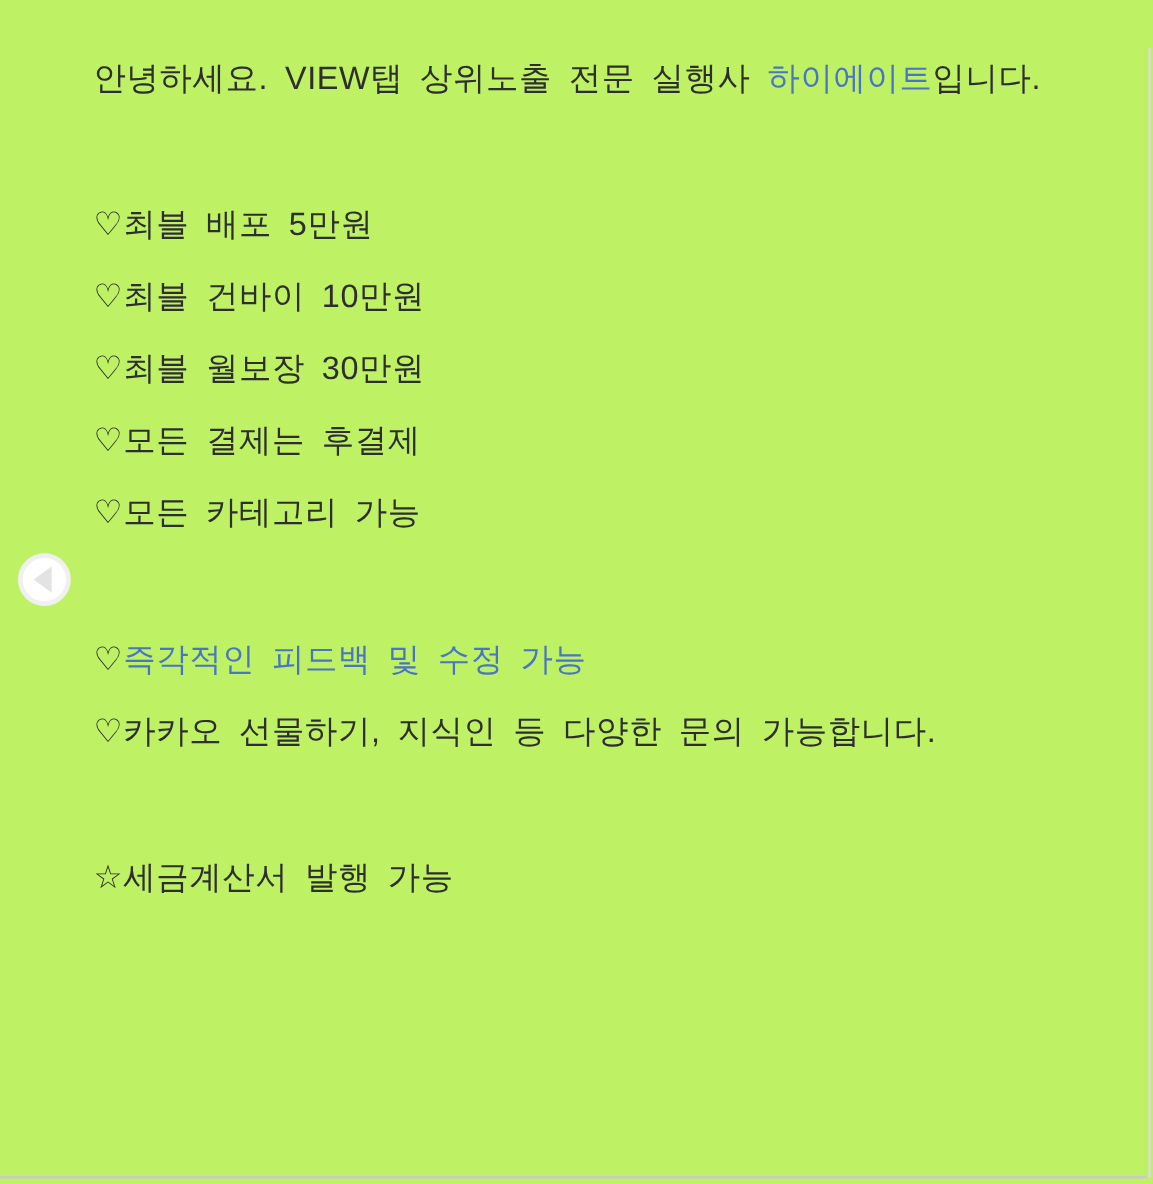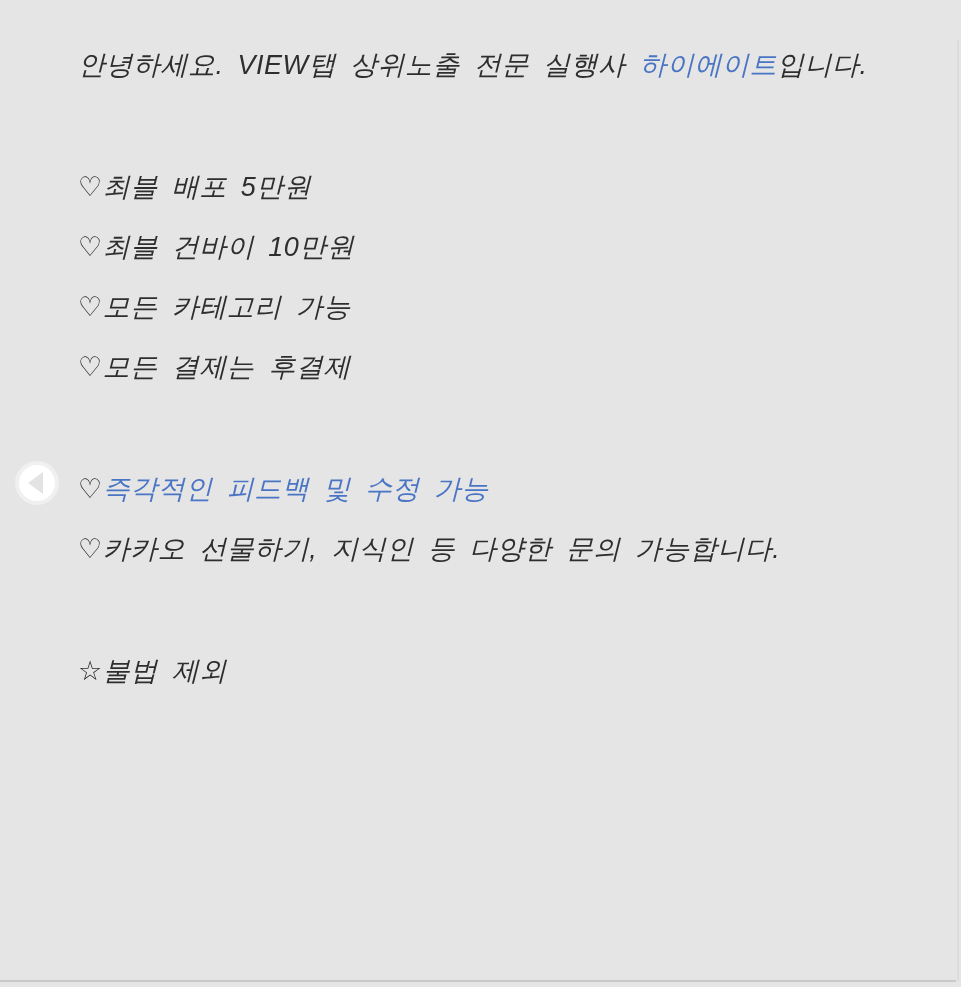--- a/index.html
+++ b/index.html
@@ -1,23 +1,22 @@
 <!DOCTYPE html>
 <html><head>
 <meta charset="utf-8">
 <style>
   html, body { margin: 0; padding: 0; background: #ffffff; }
   .page {
     position: relative;
     width: 961px;
     height: 987px;
-    background: #e5e5e5;
+    background: #bef264;
     overflow: hidden;
     font-family: "Liberation Sans", "DejaVu Sans", sans-serif;
-    font-style: italic;
   }
   .content {
     position: absolute;
     left: 78px;
     top: 35px;
     right: 40px;
     font-size: 27px;
     letter-spacing: 0.5px;
     word-spacing: 6px;
     color: #2e2e2e;
@@ -73,25 +72,26 @@
 
   <button class="prev-btn" aria-label="previous">
     <span class="prev-arrow"></span>
   </button>
 
   <div class="content" id="post-content">
       <div class="line"><span style="color: rgb(46, 46, 46);">안녕하세요. VIEW탭 상위노출 전문 실행사 </span><span style="color: rgb(74, 117, 196);">하이에이트</span><span style="color: rgb(46, 46, 46);">입니다.</span></div>
       <div class="line blank"></div>
       <div class="line"><span style="color: rgb(46, 46, 46); margin-top: 45px;">♡최블 배포 5만원</span></div>
       <div class="line"><span style="color: rgb(46, 46, 46);">♡최블 건바이 10만원</span></div>
+      <div class="line"><span style="color: rgb(46, 46, 46);">♡최블 월보장 30만원</span></div>
+      <div class="line"><span style="color: rgb(46, 46, 46);">♡모든 결제는 후결제</span></div>
       <div class="line"><span style="color: rgb(46, 46, 46);">♡모든 카테고리 가능</span></div>
-      <div class="line"><span style="color: rgb(46, 46, 46);">♡모든 결제는 후결제</span></div>
       <div class="line blank"></div>
       <div class="line"><span style="color: rgb(46, 46, 46);">♡</span><span style="color: rgb(74, 117, 196); text-align: right;">즉각적인 피드백 및 수정 가능</span></div>
       <div class="line"><span style="color: rgb(46, 46, 46); text-align: center;">♡카카오 선물하기, 지식인 등 다양한 문의 가능합니다.</span></div>
       <div class="line blank"></div>
-      <div class="line"><span style="color: rgb(46, 46, 46);">☆불법 제외</span></div>
+      <div class="line"><span style="color: rgb(46, 46, 46);">☆세금계산서 발행 가능</span></div>
     </div>
 
   <div class="right-border"></div>
   <div class="bottom-border"></div>
 
 </div>
 
 </body></html>

